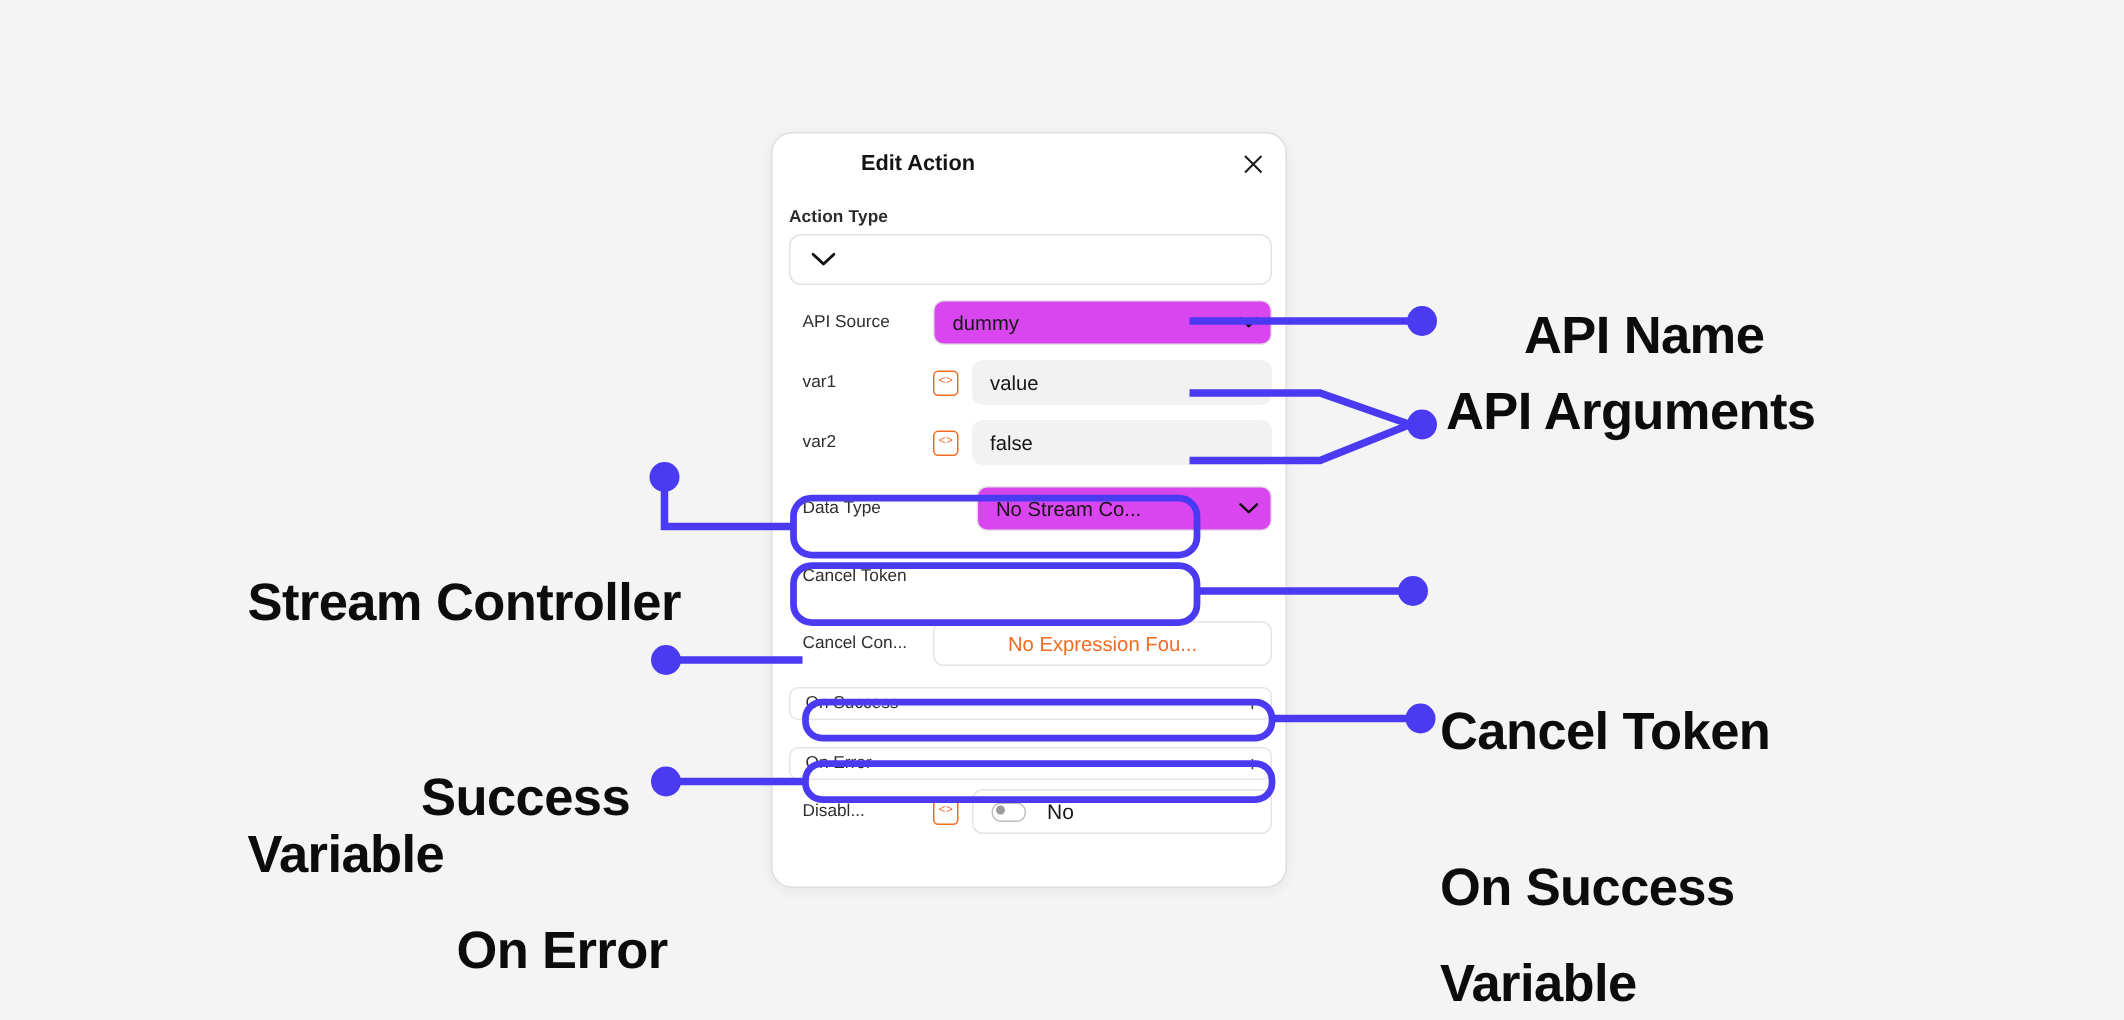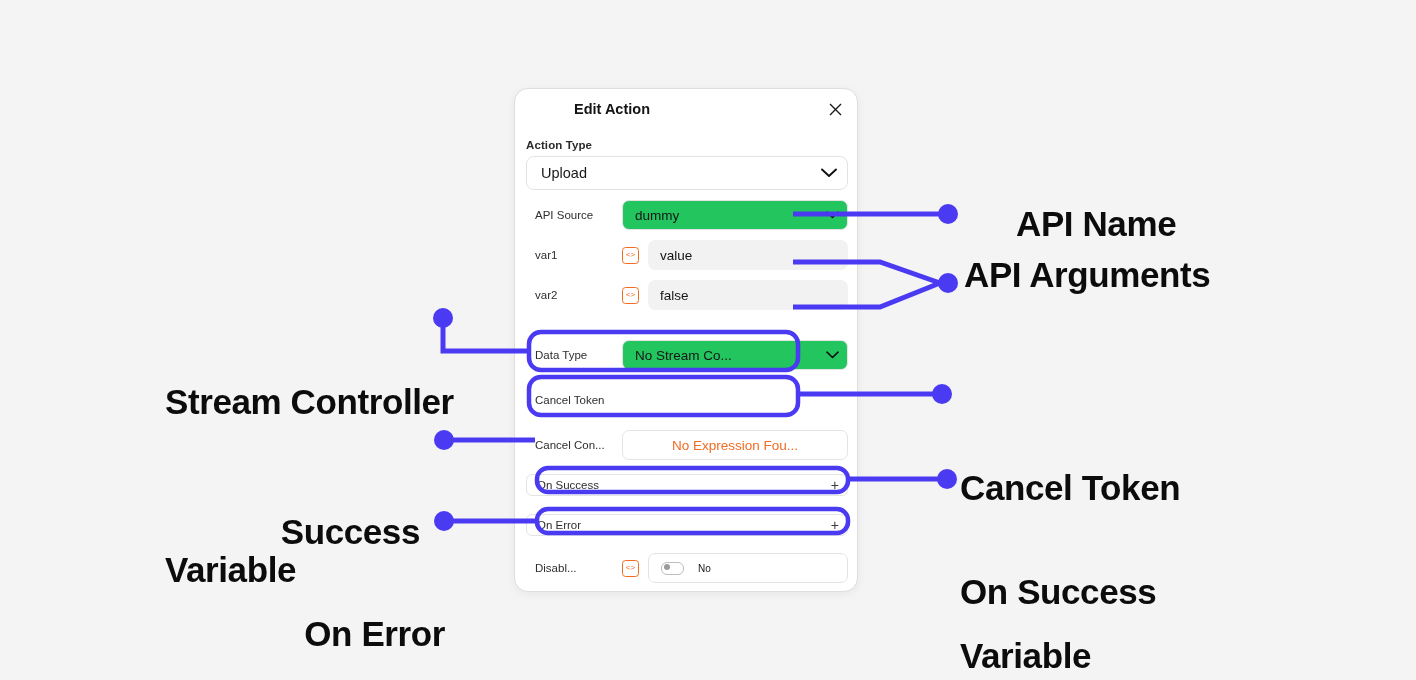--- a/index.html
+++ b/index.html
@@ -149,21 +149,21 @@
     margin-right: 9px;
     line-height: 1;
     cursor: pointer;
   }
 
   .ctrl-select {
     flex: 1;
     height: 30px;
     border: 1px solid #e4e4e4;
     border-radius: 7px;
-    background: #22c55e;
+    background: #d946ef;
     display: flex;
     align-items: center;
     padding: 0 8px 0 12px;
     box-sizing: border-box;
     cursor: pointer;
   }
   .ctrl-select .sel-value {
     flex: 1;
     font-size: 13.5px;
     color: #161616;
@@ -225,21 +225,21 @@
     margin-right: 14px;
   }
   .switch .knob {
     position: absolute;
     left: 1.5px; top: 1.5px;
     width: 6px; height: 6px;
     border-radius: 50%;
     background: #9a9a9a;
   }
   .toggle-text {
-    font-size: 10px;
+    font-size: 14px;
     color: #161616;
     font-weight: normal;
   }
 
   
   .accordion {
     height: 22px;
     border: 1px solid #e4e4e4;
     border-radius: 6px;
     background: #ffffff;
@@ -341,21 +341,20 @@
         <path d="M1 1 L12 12 M12 1 L1 12" stroke="#1c1c1c" stroke-width="1.4" fill="none"></path>
       </svg>
     </div>
   </div>
 
   <div class="dialog-body">
 
     <div class="field-label-top">Action Type</div>
 
     <div class="select-wide">
-      <span class="sel-value">Upload</span>
       <span>
         <svg class="caret" width="16" height="10" viewBox="0 0 16 10">
           <path d="M1 1.5 L8 8 L15 1.5" stroke="#111" stroke-width="1.9" fill="none" stroke-linecap="round" stroke-linejoin="round"></path>
         </svg>
       </span>
     </div>
 
     <div class="row">
       <span class="row-label">API Source</span>
       <div class="ctrl-select">
@@ -373,21 +372,21 @@
       <span class="code-badge">&lt;&gt;</span>
       <div class="ctrl-filled">value</div>
     </div>
 
     <div class="row">
       <span class="row-label">var2</span>
       <span class="code-badge">&lt;&gt;</span>
       <div class="ctrl-filled">false</div>
     </div>
 
-    <div class="row" style="margin-top:30px;">
+    <div class="row" style="margin-top:14px;gap:29px;">
       <span class="row-label">Data Type</span>
       <div class="ctrl-select">
         <span class="sel-value">No Stream Co...</span>
         <span>
           <svg class="caret" width="13" height="8" viewBox="0 0 13 8">
             <path d="M1 1.2 L6.5 6.5 L12 1.2" stroke="#111" stroke-width="1.6" fill="none" stroke-linecap="round" stroke-linejoin="round"></path>
           </svg>
         </span>
       </div>
     </div>
@@ -404,21 +403,21 @@
     <div class="accordion">
       <span class="acc-label">On Success</span>
       <span class="acc-plus">+</span>
     </div>
 
     <div class="accordion" style="margin-top:18px;">
       <span class="acc-label">On Error</span>
       <span class="acc-plus">+</span>
     </div>
 
-    <div class="row" style="margin-top:17px;">
+    <div class="row" style="margin-top:6px;">
       <span class="row-label">Disabl...</span>
       <span class="code-badge">&lt;&gt;</span>
       <div class="ctrl-toggle">
         <span class="switch">
           <span class="knob"></span>
         </span>
         <span class="toggle-text">No</span>
       </div>
     </div>
 

